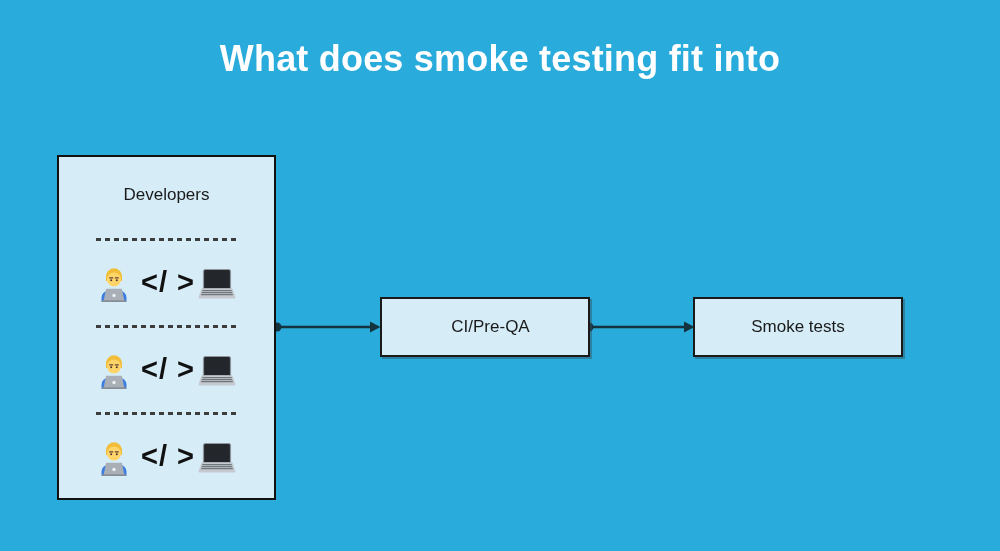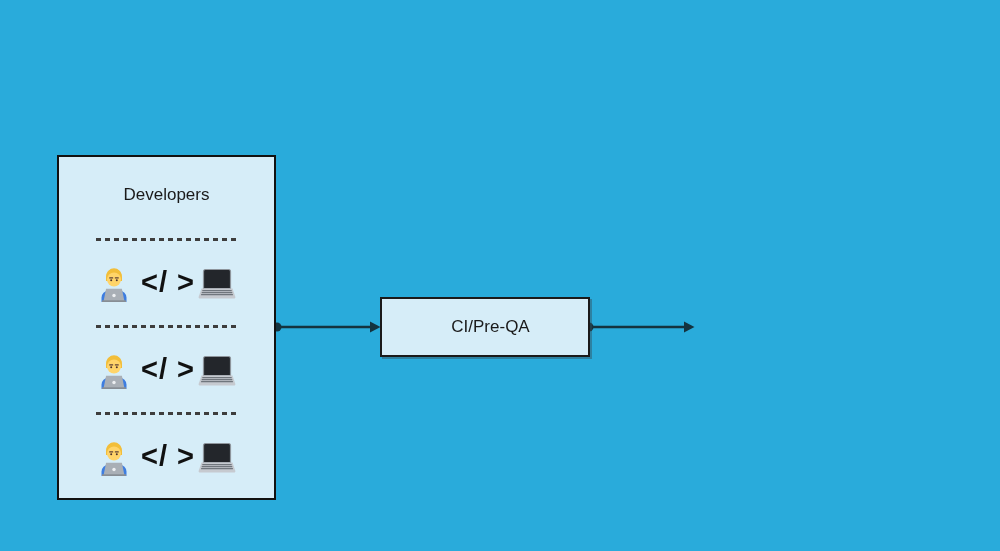--- a/index.html
+++ b/index.html
@@ -92,20 +92,21 @@
   }
   .node.ci    { left: 380px; top: 297px; padding-left: 11px; }
   .node.smoke { left: 693px; top: 297px; }
 </style>
 </head>
 <body>
 
 <div class="stage">
 
   <h1 class="title">
+    <span class="line">What does smoke testing fit into</span>
   </h1>
 
   <svg class="arrows" viewBox="0 0 1000 551" aria-hidden="true">
     <g>
       <circle cx="277" cy="327" r="4.5" fill="#14333F"></circle>
       <line x1="279" y1="327" x2="371" y2="327" stroke="#14333F" stroke-width="2.6"></line>
       <polygon points="370,321.4 380.5,327 370,332.6" fill="#14333F"></polygon>
     </g>
     <g>
       <circle cx="589" cy="327" r="4.5" fill="#14333F"></circle>
@@ -196,14 +197,17 @@
           <path d="M5.3 24.6h29.4M4.7 26.6h30.6M4.1 28.6h31.8" stroke="#70767D" stroke-width="1.3" fill="none"></path>
         </svg>
       </span>
     </div>
   </div>
 
   <div class="node ci">
     <span>CI/Pre-QA</span>
   </div>
 
+  <div class="node smoke">
+    <span>Smoke tests</span>
+  </div>
 
 </div>
 
 </body></html>

